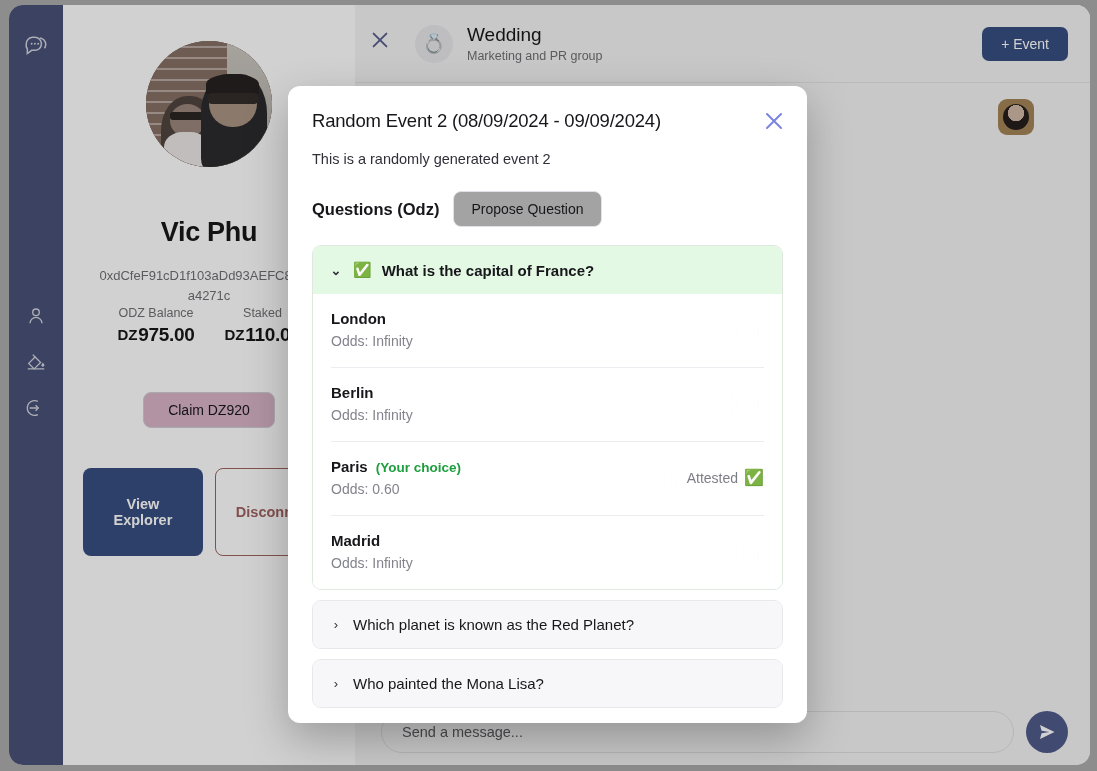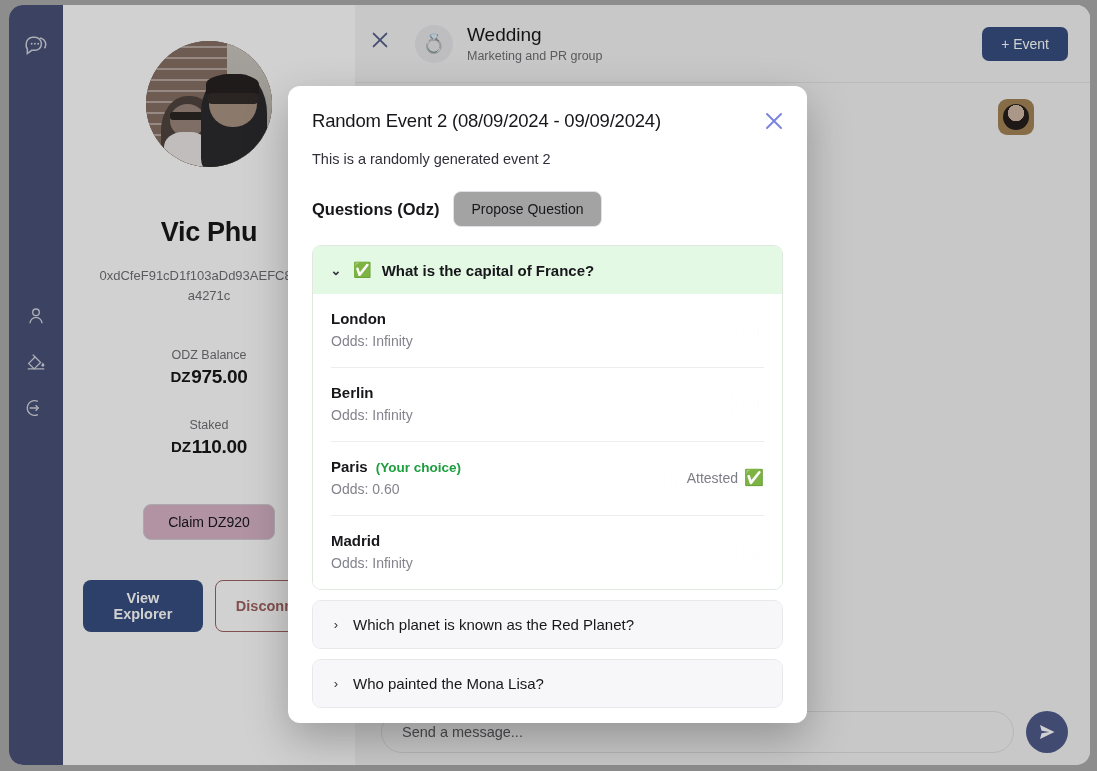--- a/index.html
+++ b/index.html
@@ -114,43 +114,42 @@
     font-size: 27px; font-weight: 700; color: #17171b;
     margin-top: 50px; letter-spacing: -0.3px;
   }
   .profile-addr {
     margin-top: 18px;
     font-size: 13px; color: #6f6f78;
     text-align: center; line-height: 1.55;
     width: 225px; word-break: break-all;
   }
   .balance-row {
-    margin-top: 42px;
-    display: flex; gap: 30px; justify-content: flex-end; flex-direction: column;
+    display: flex; gap: 30px; justify-content: flex-end;
   }
   .bal-col { text-align: center; }
   .bal-label { font-size: 12.5px; color: #6f6f78; }
   .bal-value { font-size: 19px; font-weight: 700; color: #17171b; margin-top: 4px; letter-spacing:-0.3px;}
   .bal-value .sym { font-size: 15px; vertical-align: 1px; margin-right: 1px; }
   .claim-btn {
     margin-top: 46px;
     padding: 9px 24px;
     border: 1px solid #cfcfd6;
     border-radius: 8px;
     background: #f9a8d4;
     font-size: 14px; color: #17171b;
     font-family: inherit;
     cursor: pointer;
   }
   .profile-actions {
     margin-top: 40px;
     display: flex; gap: 12px;
   }
   .btn-primary {
-    padding: 10px 20px; border-radius: 8px; border: none;
+    padding: 28px 20px; border-radius: 8px; border: none;
     background: #1c50c0; color: #fff; font-size: 14.5px; font-weight: 600;
     font-family: inherit; cursor: pointer;
   }
   .btn-danger-outline {
     padding: 10px 20px; border-radius: 8px;
     border: 1px solid #d9534f; background: #fff;
     color: #d9534f; font-size: 14.5px; font-weight: 600;
     font-family: inherit; cursor: pointer; white-space: nowrap;
   }
   .profile-close {

